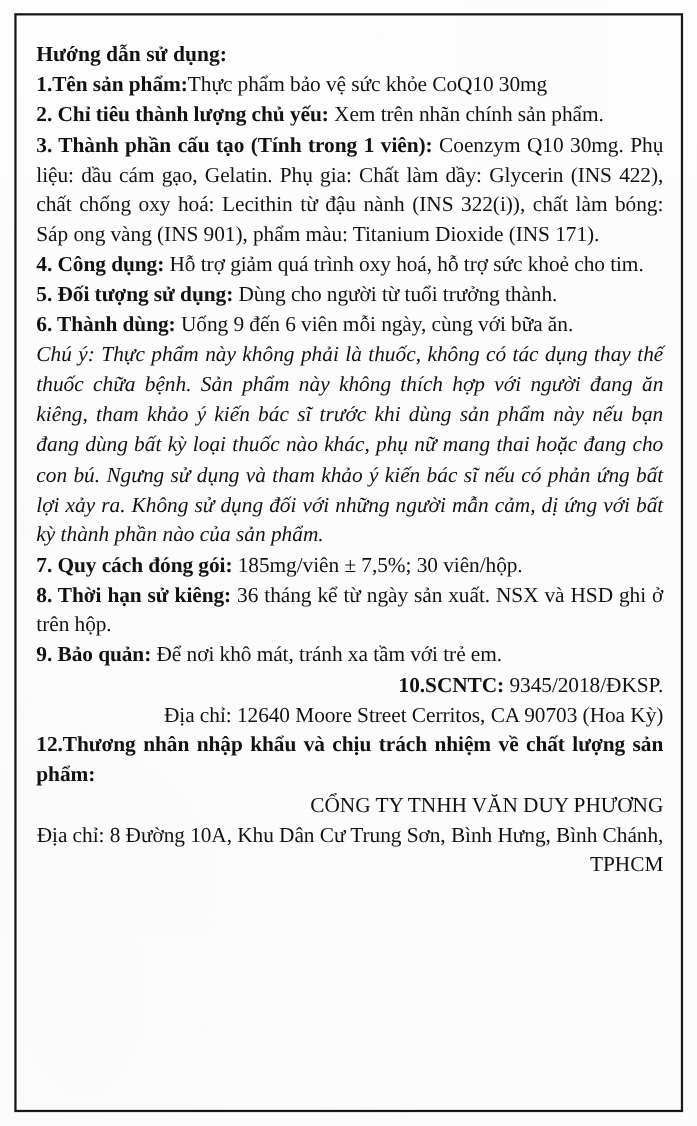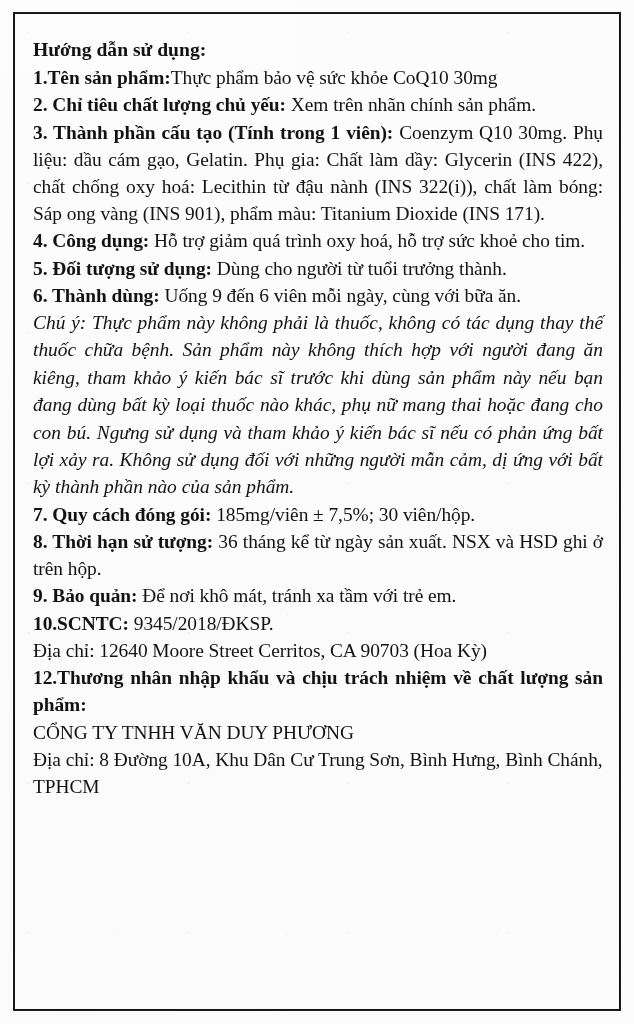--- a/index.html
+++ b/index.html
@@ -87,21 +87,21 @@
     margin: 0;
   }
   .note .lbl {
     font-weight: normal;
     font-style: italic;
   }
 
   
   .block { margin: 0; }
 
-  .nowrapish { text-align: left; }
+  .nowrapish { text-align: right; }
 
   
   .speckle {
     position: absolute;
     inset: 0;
     pointer-events: none;
     opacity: 0.05;
     background-image:
       radial-gradient(circle at 18% 22%, #000 0.6px, transparent 0.7px),
       radial-gradient(circle at 63% 47%, #000 0.5px, transparent 0.6px),
@@ -116,35 +116,35 @@
 <div class="sheet">
   <div class="frame"></div>
   <div class="speckle"></div>
 
   <div class="content">
 
     <div class="heading">Hướng dẫn sử dụng:</div>
 
     <p class="line block"><span class="lbl">1.</span><span class="lbl">Tên sản phẩm:</span><span>Thực phẩm bảo vệ sức khỏe </span><span class="strongval">CoQ10 30mg</span></p>
 
-    <p class="line block"><span class="lbl">2. </span><span class="lbl">Chỉ tiêu chất lượng chủ yếu:</span><span> Xem trên nhãn chính sản phẩm.</span></p>
+    <p class="line block"><span class="lbl">2. </span><span class="lbl">Chỉ tiêu thành lượng chủ yếu:</span><span> Xem trên nhãn chính sản phẩm.</span></p>
 
     <p class="line block"><span class="lbl">3. </span><span class="lbl">Thành phần cấu tạo (Tính trong 1 viên):</span><span> Coenzym Q10 30mg. Phụ liệu: dầu cám gạo, Gelatin. Phụ gia: Chất làm dầy: Glycerin (INS 422), chất chống oxy hoá: Lecithin từ đậu nành (INS 322(i)), chất làm bóng: Sáp ong vàng (INS 901), phẩm màu: Titanium Dioxide (INS 171).</span></p>
 
     <p class="line block"><span class="lbl">4. </span><span class="lbl">Công dụng:</span><span> Hỗ trợ giảm quá trình oxy hoá, hỗ trợ sức khoẻ cho tim.</span></p>
 
     <p class="line block"><span class="lbl">5. </span><span class="lbl">Đối tượng sử dụng:</span><span> Dùng cho người từ tuổi trưởng thành.</span></p>
 
     <p class="line block"><span class="lbl">6. </span><span class="lbl">Thành dùng:</span><span> Uống 9 đến 6 viên mỗi ngày, cùng với bữa ăn.</span></p>
 
     <p class="note block"><span class="lbl">Chú ý:</span><span> Thực phẩm này không phải là thuốc, không có tác dụng thay thế thuốc chữa bệnh. Sản phẩm này không thích hợp với người đang ăn kiêng, tham khảo ý kiến bác sĩ trước khi dùng sản phẩm này nếu bạn đang dùng bất kỳ loại thuốc nào khác, phụ nữ mang thai hoặc đang cho con bú. Ngưng sử dụng và tham khảo ý kiến bác sĩ nếu có phản ứng bất lợi xảy ra. Không sử dụng đối với những người mẫn cảm, dị ứng với bất kỳ thành phần nào của sản phẩm.</span></p>
 
     <p class="line block"><span class="lbl">7. </span><span class="lbl">Quy cách đóng gói:</span><span> 185mg/viên ± 7,5%; 30 viên/hộp.</span></p>
 
-    <p class="line block"><span class="lbl">8. </span><span class="lbl">Thời hạn sử tượng:</span><span> 36 tháng kể từ ngày sản xuất. NSX và HSD ghi ở trên hộp.</span></p>
+    <p class="line block"><span class="lbl">8. </span><span class="lbl">Thời hạn sử kiêng:</span><span> 36 tháng kể từ ngày sản xuất. NSX và HSD ghi ở trên hộp.</span></p>
 
     <p class="line block"><span class="lbl">9. </span><span class="lbl">Bảo quản:</span><span> Để nơi khô mát, tránh xa tầm với trẻ em.</span></p>
 
     <p class="line block nowrapish"><span class="lbl">10.</span><span class="lbl">SCNTC:</span><span> 9345/2018/ĐKSP.</span></p>
 
     <p class="line block nowrapish"><span>Địa chỉ: </span><span>12640 Moore Street Cerritos, CA 90703 (Hoa Kỳ)</span></p>
 
     <p class="line block"><span class="lbl">12.</span><span class="lbl">Thương nhân nhập khẩu và chịu trách nhiệm về chất lượng sản phẩm:</span></p>
     <p class="line block nowrapish">CỔNG TY TNHH VĂN DUY PHƯƠNG</p>
     <p class="line block nowrapish"><span>Địa chỉ: </span><span>8 Đường 10A, Khu Dân Cư Trung Sơn, Bình Hưng, Bình Chánh, TPHCM</span></p>

